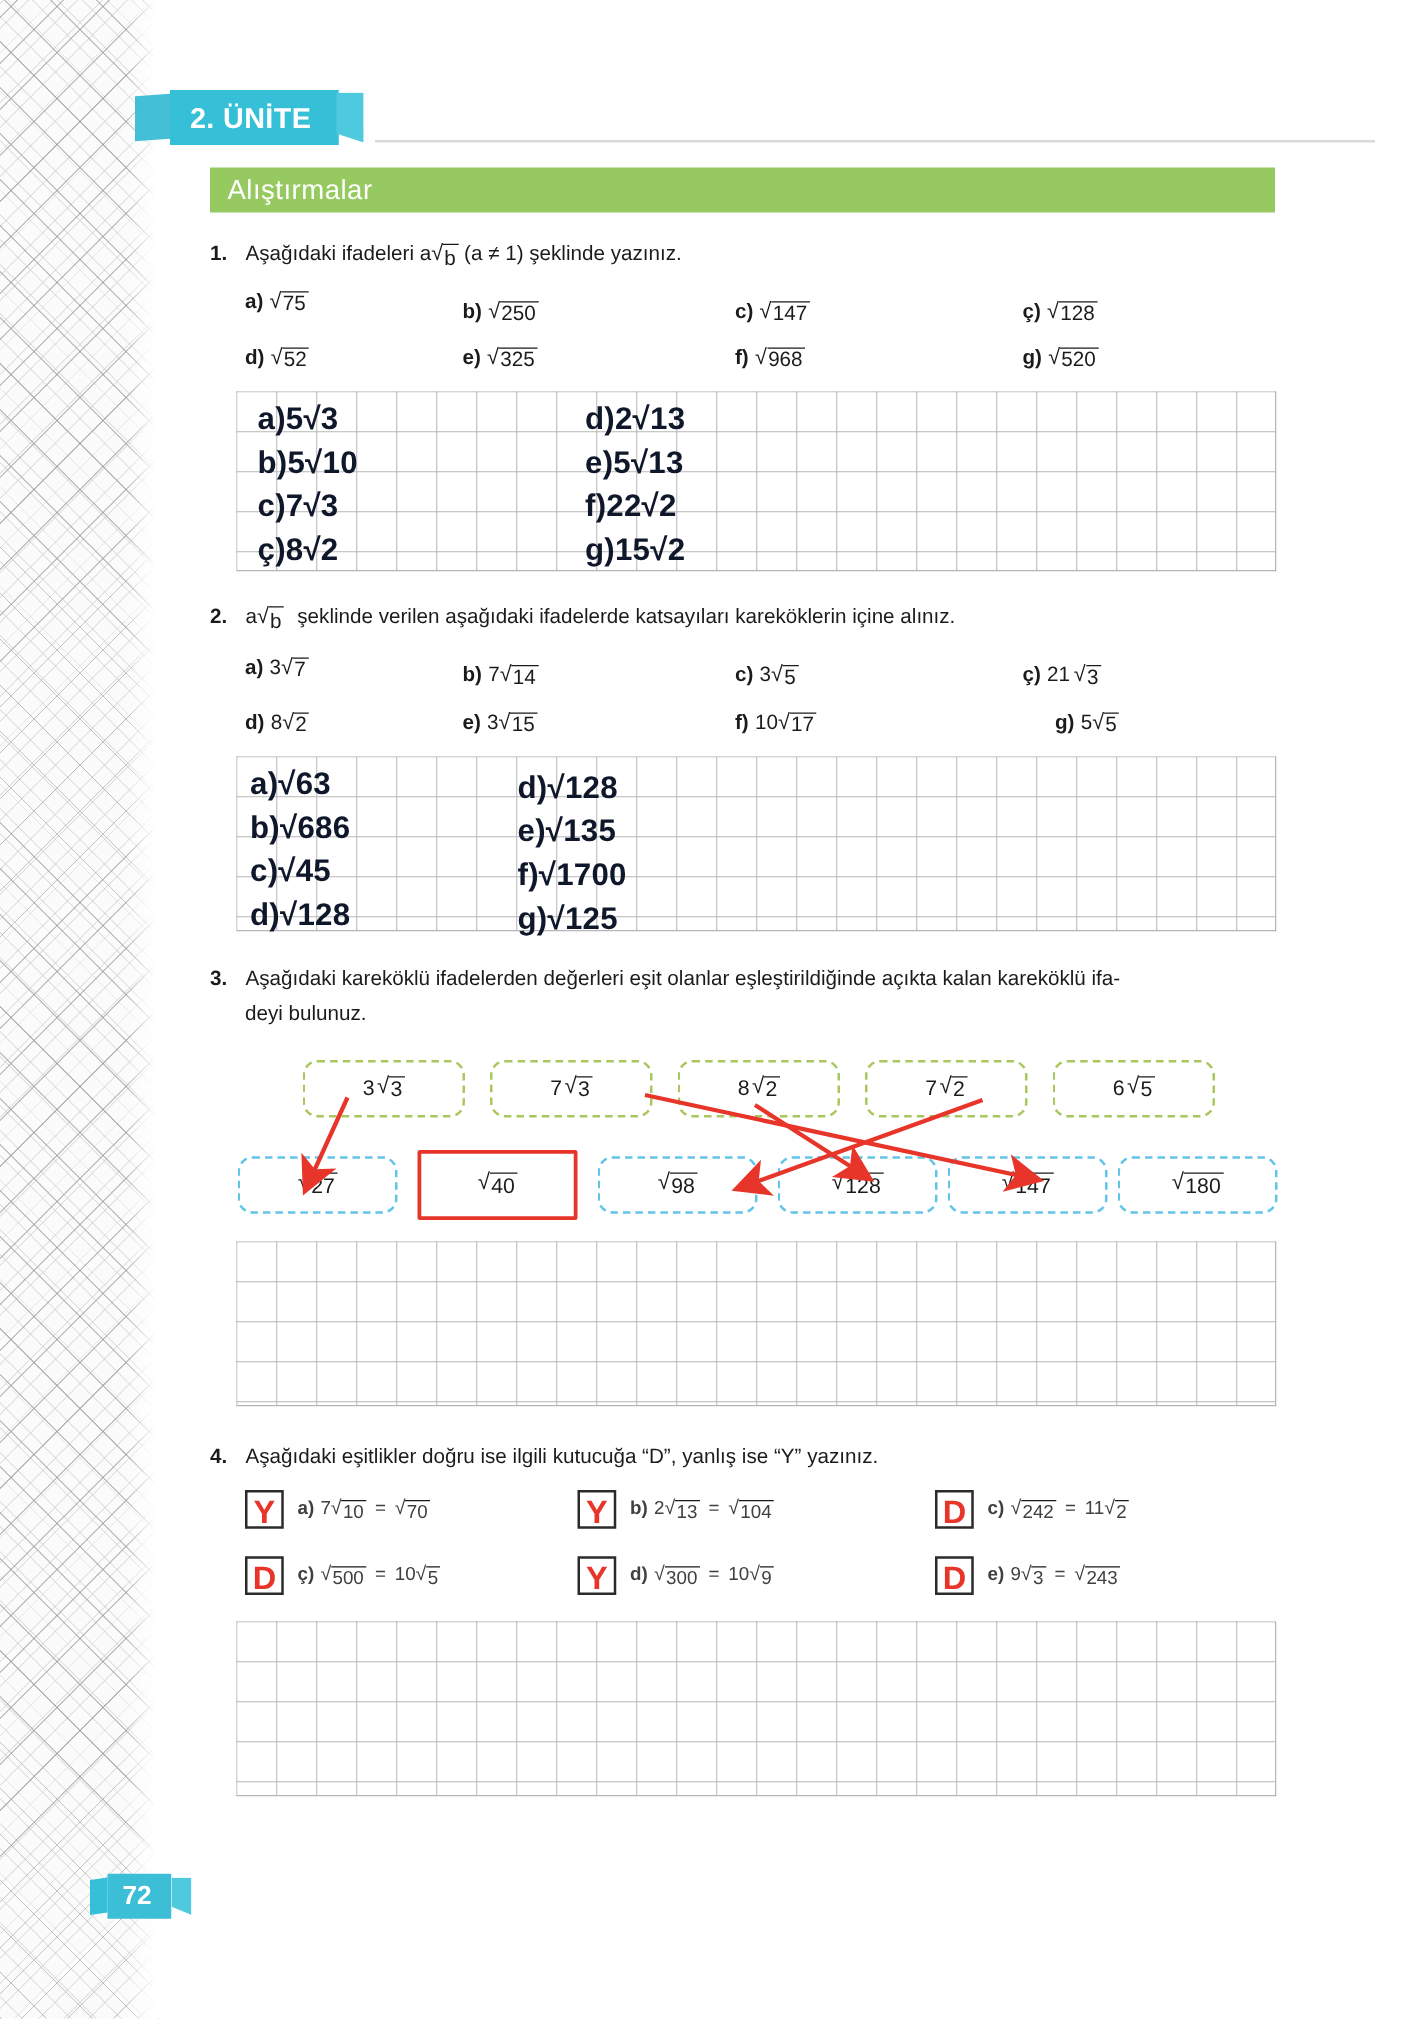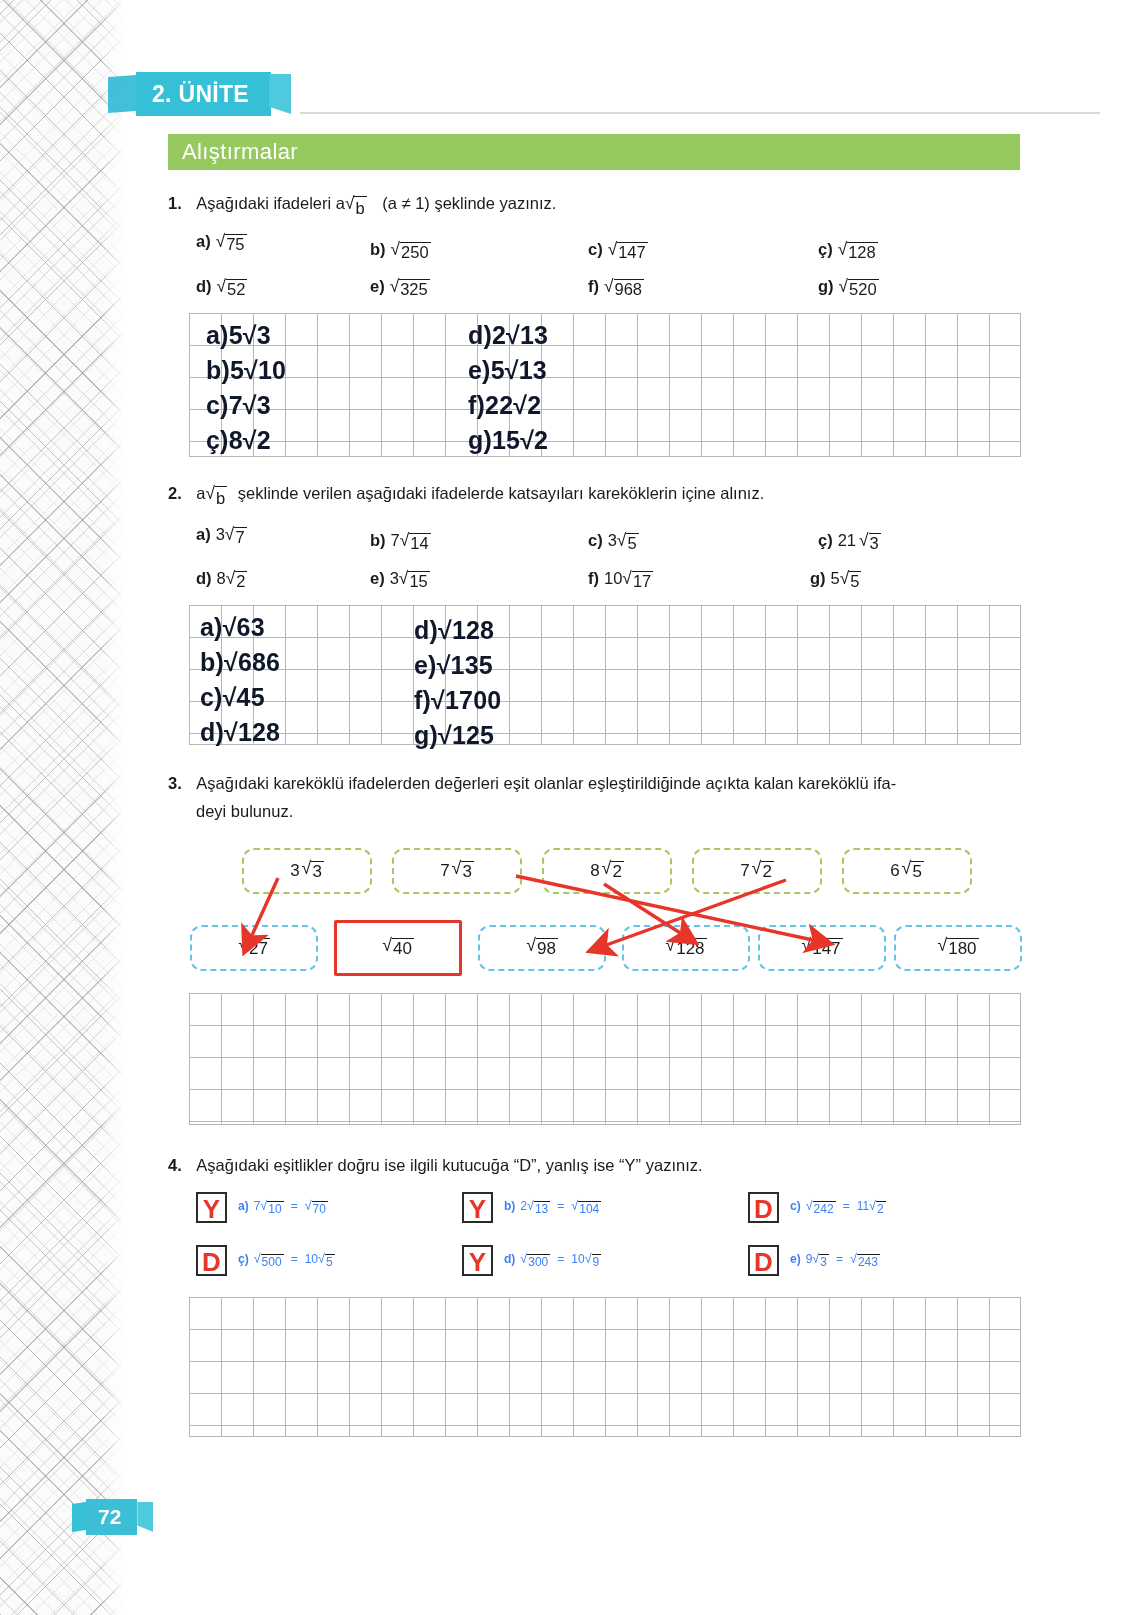--- a/index.html
+++ b/index.html
@@ -104,21 +104,21 @@
   
   .tfrow { position:absolute; display:flex; align-items:center; }
   .tfbox {
     width:31px; height:31px; border:2px solid #2b2b2b; background:#fff;
     position:relative; margin-right:11px; flex:0 0 auto;
   }
   .tfbox span {
     position:absolute; left:50%; top:50%; transform:translate(-50%,-46%);
     color:#e8352a; font-weight:bold; font-size:26px; line-height:1;
   }
-  .tflabel { font-size:12px; color:#3b82f6; white-space:nowrap; }
+  .tflabel { font-size:15px; color:#404040; white-space:nowrap; }
   .tflabel b { font-weight:bold; margin-right:5px; }
 
   
   .pagenum { position:absolute; left:72px; top:1497px; height:40px; display:flex; align-items:center; }
   .pagenum .tail { width:14px;height:28px;background:#35c0d8;transform:skewY(-8deg); }
   .pagenum .main {
     background:#3cbfd6; color:#fff; font-weight:bold; font-size:21px;
     height:36px; padding:0 16px 0 12px; display:flex; align-items:center;
   }
   .pagenum .flag { width:16px;height:30px;background:#4ec9de;clip-path:polygon(0 0,100% 0,100% 100%,0 78%); }
@@ -136,21 +136,21 @@
 <div class="unit-rule"></div>
 
 <div class="section-title">Alıştırmalar</div>
 
 <div class="q" style="left:168px; top:192px; width:860px;">
   <span class="num">1.</span>
   <span class="qtext" style="margin-left:10px;">Aşağıdaki ifadeleri a</span><span class="rad">
       <span class="sign">√</span>
       <span class="rand">b</span>
     </span>
-  <span class="qtext" style="margin-left:11px;">(a ≠ 1) şeklinde yazınız.</span>
+  <span class="qtext" style="margin-left:0;">(a ≠ 1) şeklinde yazınız.</span>
 </div>
 
 <div class="opts" style="left:0;top:0;">
   <div class="opt" style="left:196px; top:232px;">
     <b>a)</b><span class="rad">
         <span class="sign">√</span>
         <span class="rand">75</span>
       </span>
   </div>
   <div class="opt" style="left:370px; top:240px;">
@@ -252,21 +252,21 @@
         <span class="sign">√</span>
         <span class="rand">15</span>
       </span>
   </div>
   <div class="opt" style="left:588px; top:569px;">
     <b>f)</b><span>10</span><span class="rad">
         <span class="sign">√</span>
         <span class="rand">17</span>
       </span>
   </div>
-  <div class="opt" style="left:810px; top:569px;">
+  <div class="opt" style="left:844px; top:569px;">
     <b>g)</b><span>5</span><span class="rad">
         <span class="sign">√</span>
         <span class="rand">5</span>
       </span>
   </div>
 </div>
 
 <div class="grid" style="left:189px; top:605px; width:832px; height:140px;"></div>
 <div class="hand" style="left:200px; top:610px;">a)√63
 b)√686

